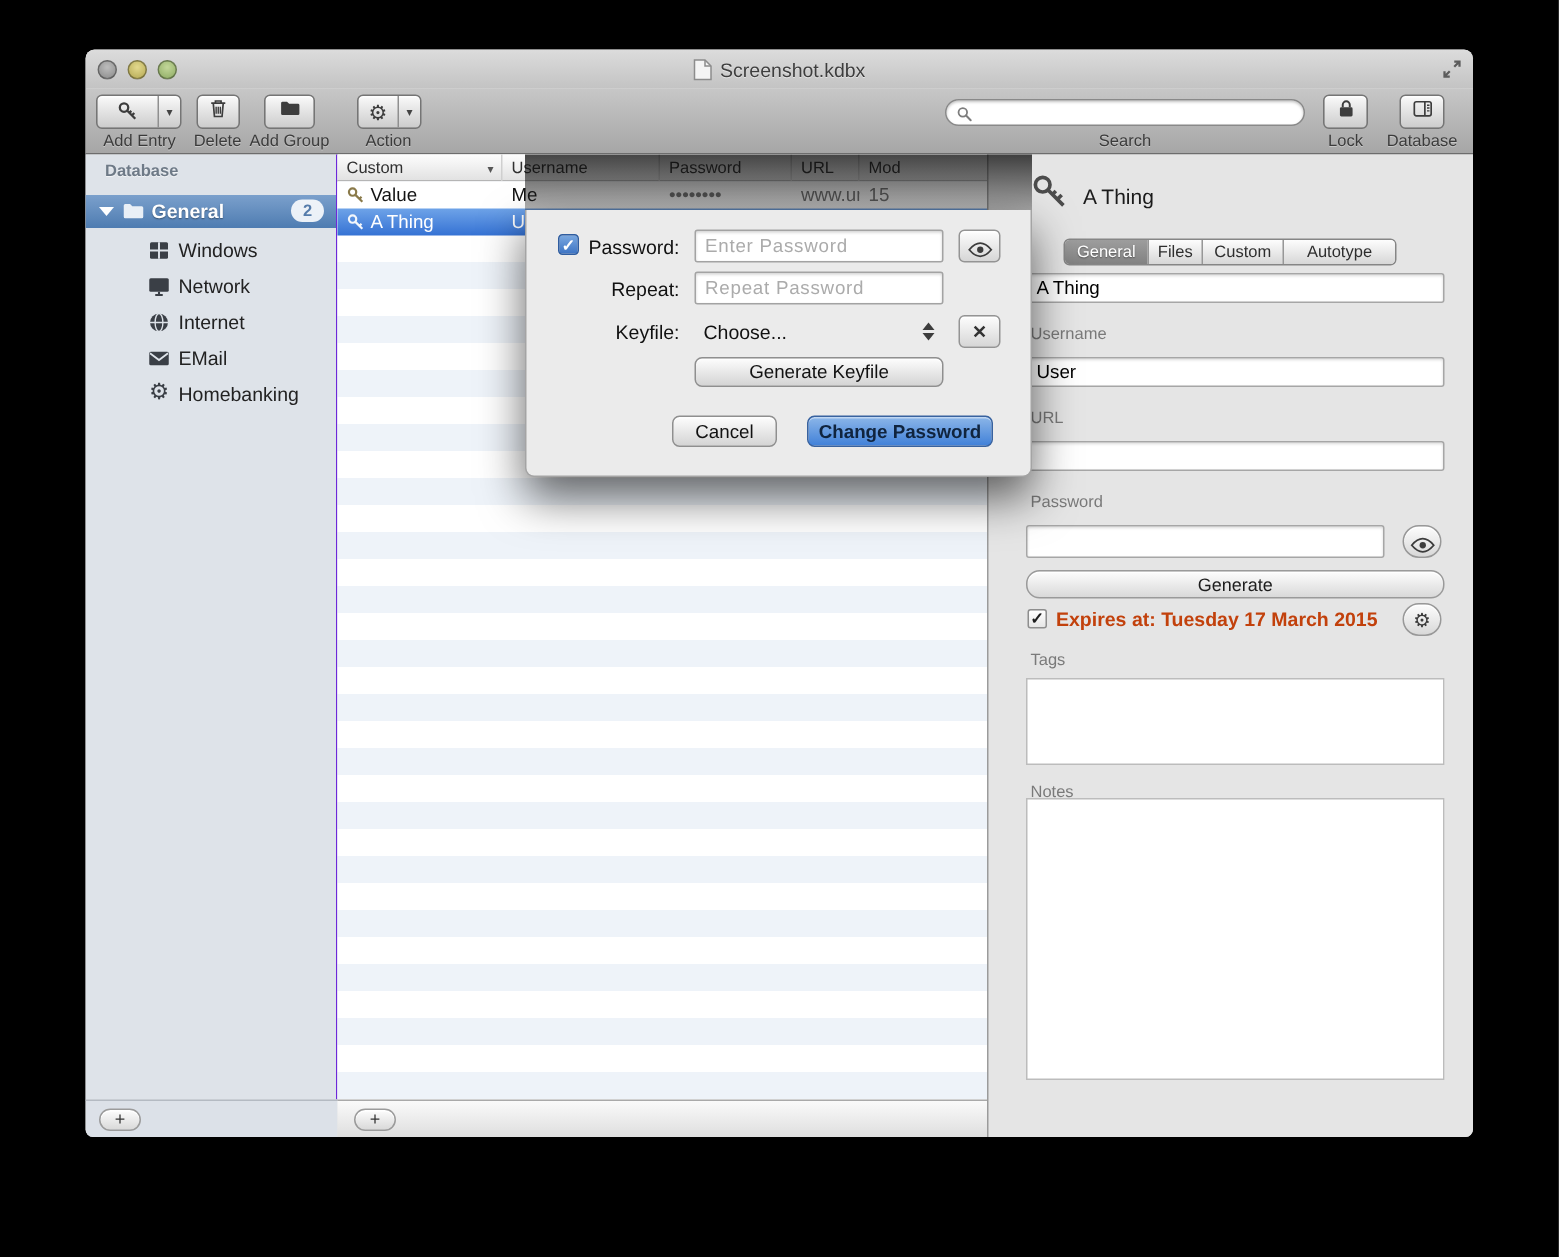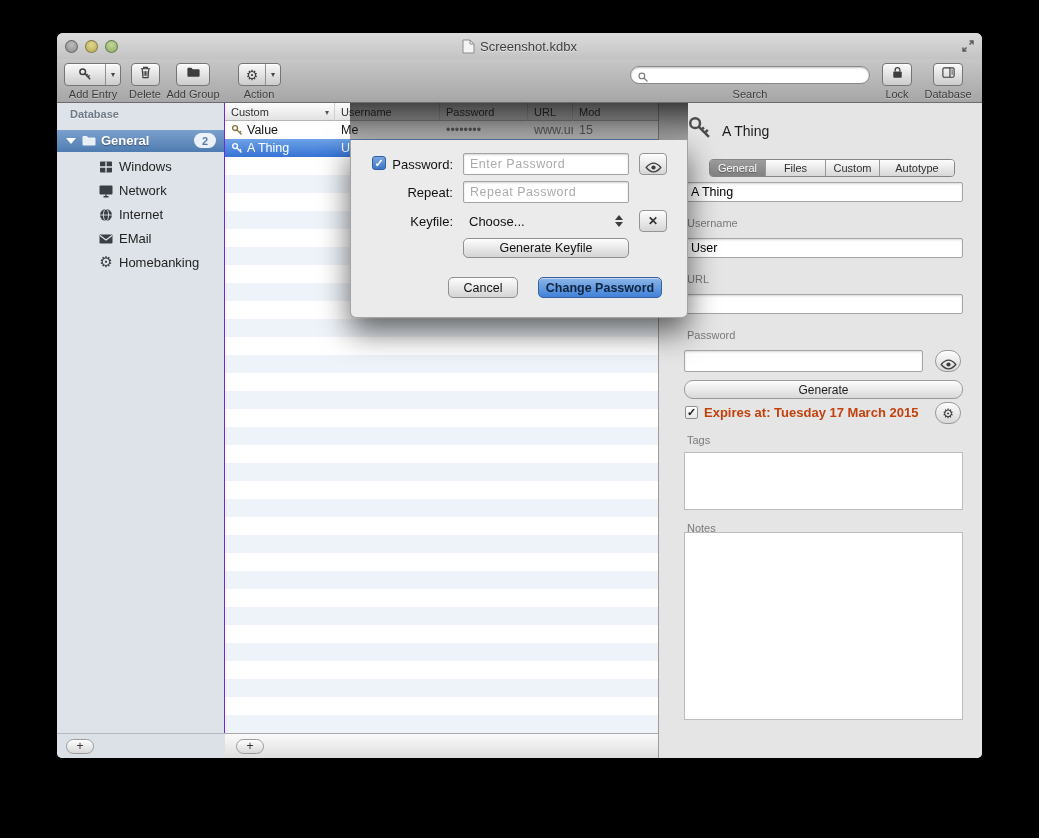--- a/index.html
+++ b/index.html
@@ -368,21 +368,21 @@
       <span class="insp-key">
         <svg viewBox="0 0 16 16" width="26" height="26">
             <circle cx="5" cy="5" r="3" fill="none" stroke="currentColor" stroke-width="1.5"></circle>
             <path d="M7.3 7.3 L13.5 13.5 M11 11 l1.8-1.8 M9 9 l1.4-1.4" stroke="currentColor" stroke-width="1.5" fill="none"></path>
           </svg>
       </span>
       <div class="insp-title">A Thing</div>
 
       <div class="tabs">
         <div class="tab sel" style="width:56px;">General</div>
-        <div class="tab" style="width:60px;">Files</div>
+        <div class="tab" style="width:36px;">Files</div>
         <div class="tab" style="width:54px;">Custom</div>
         <div class="tab" style="width:74px;">Autotype</div>
       </div>
 
       <input class="ifield" style="top: 79px;" value="A Thing">
 
       <div class="ilabel" style="top:114px;">Username</div>
       <input class="ifield" style="top: 135px;" value="User">
 
       <div class="ilabel" style="top:170px;">URL</div>

